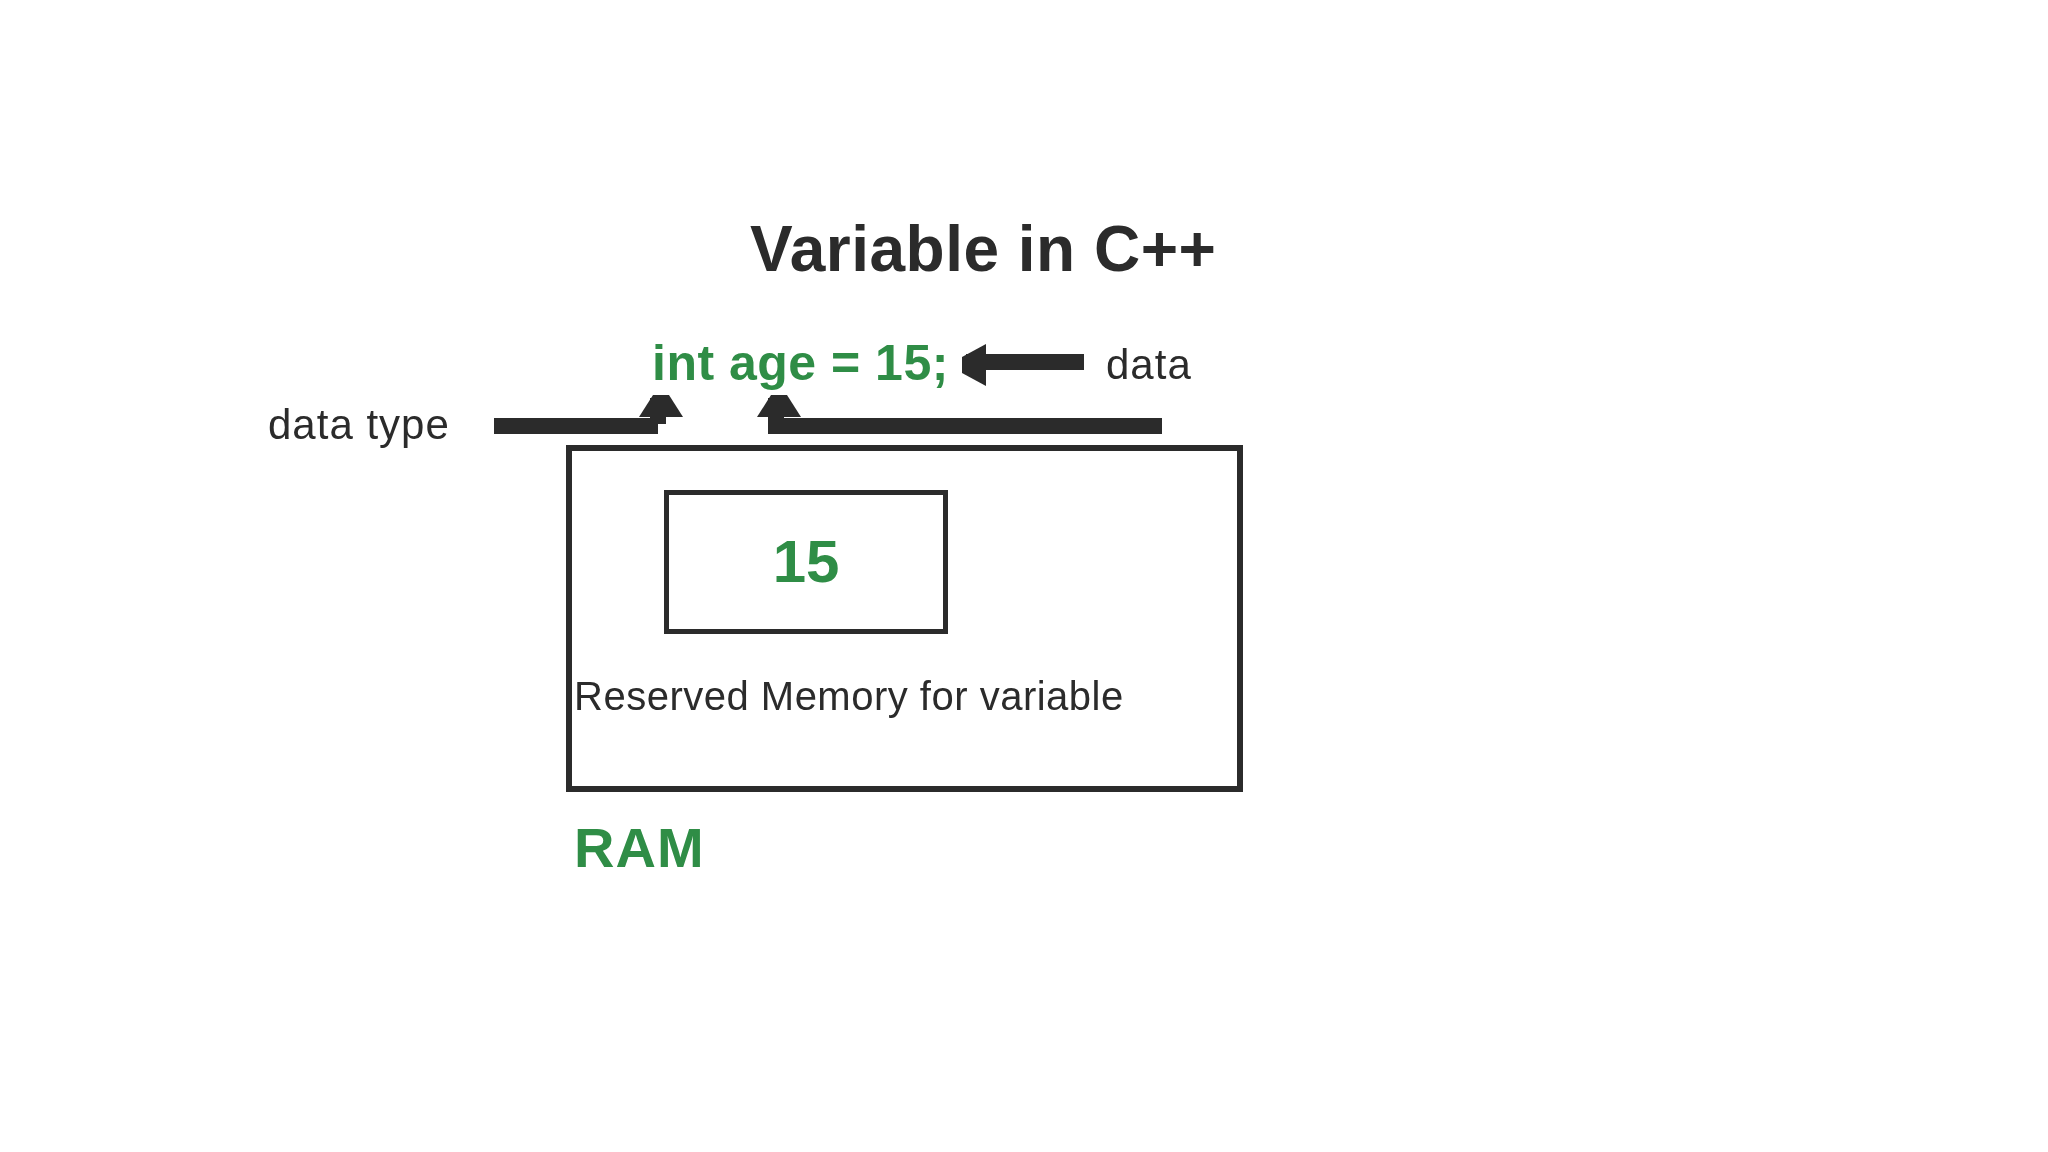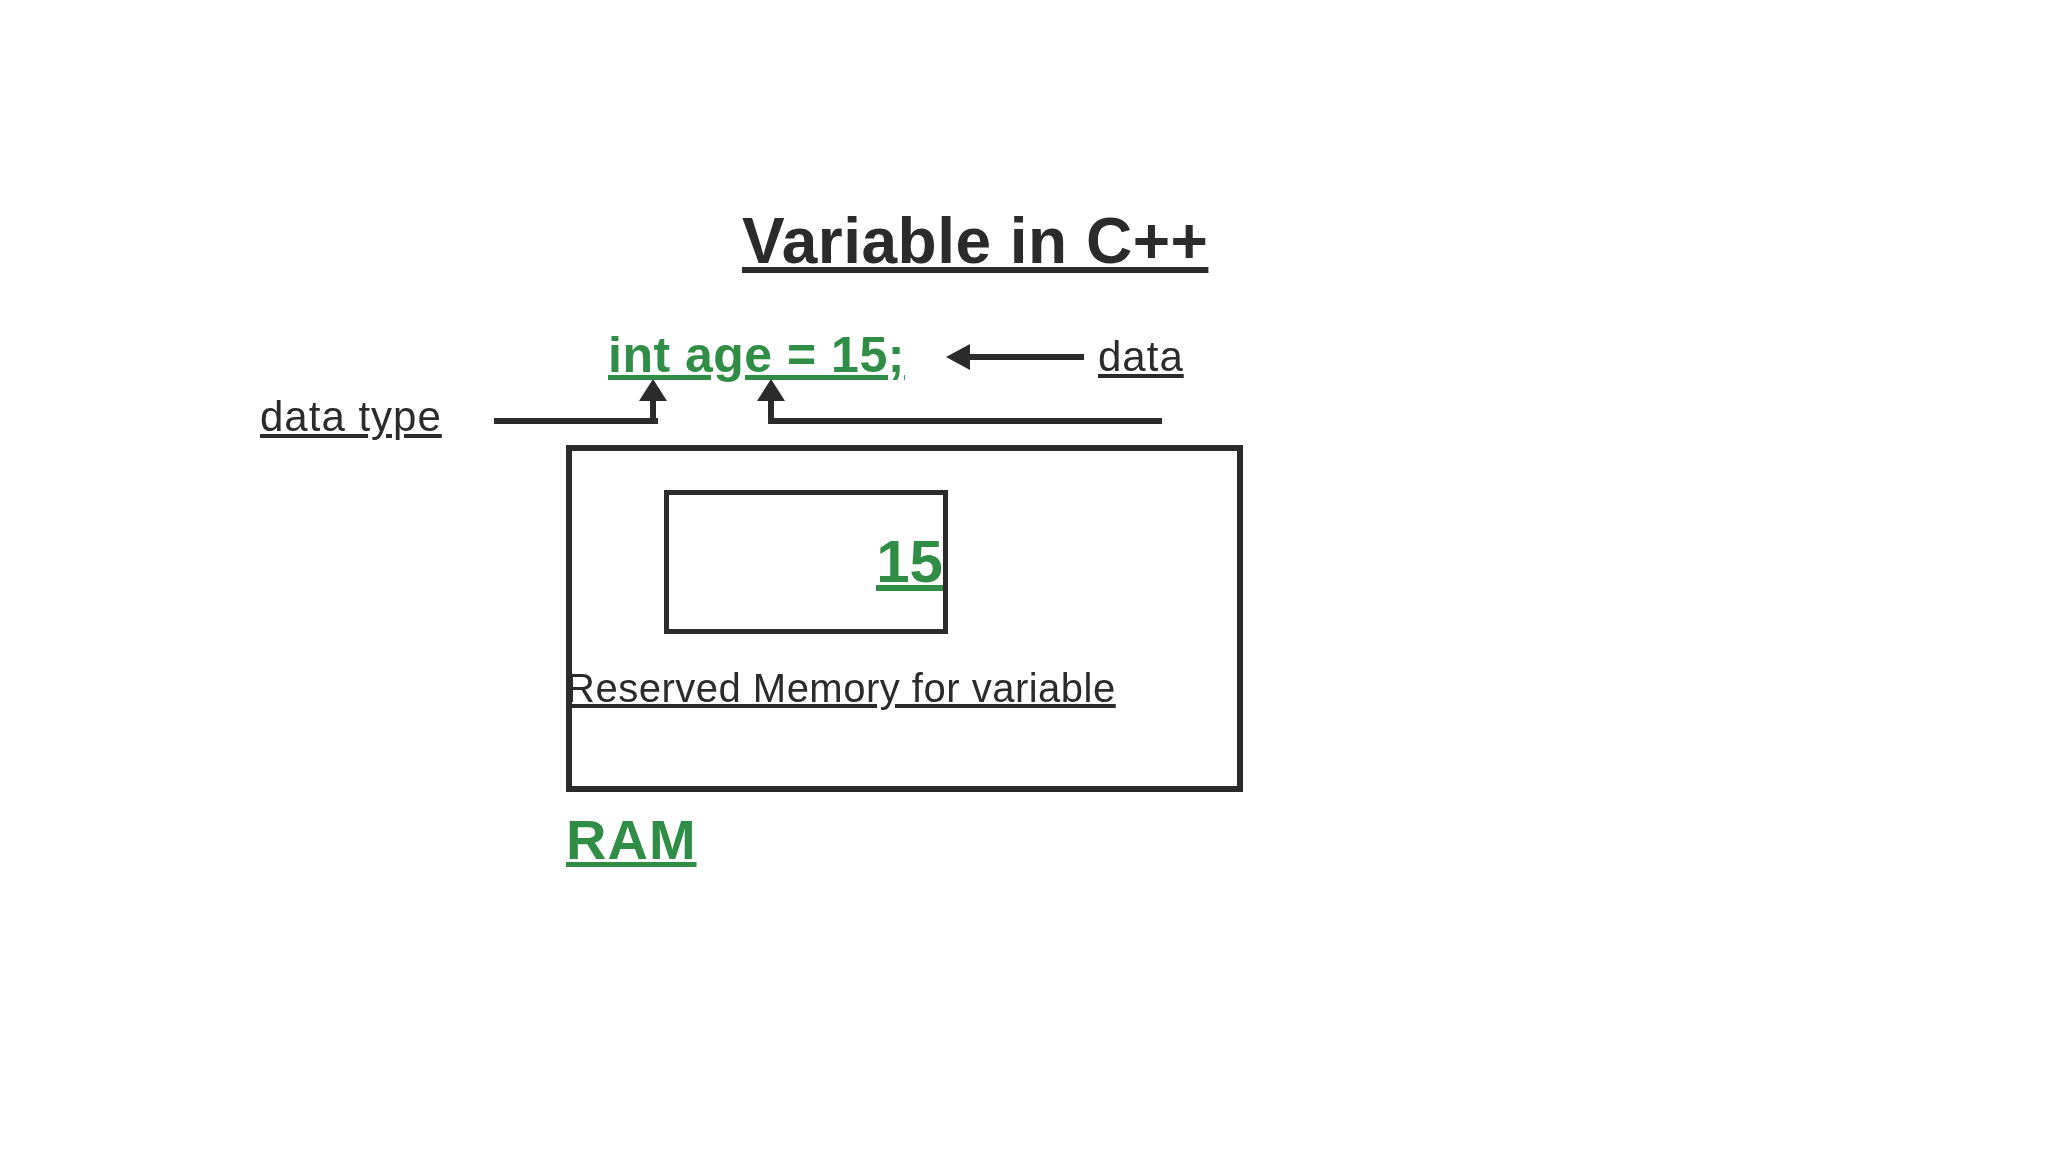--- a/index.html
+++ b/index.html
@@ -1,31 +1,31 @@
 <!DOCTYPE html>
 <html style="--green: #2f8d46; --ink: #2b2b2b; --bg: #ffffff;"><head>
 <meta charset="utf-8">
 <style>
   :root{
     --green:#2f8d46;
     --ink:#2b2b2b;
     --bg:#ffffff;
   }
-  *{margin:0;padding:0;box-sizing:border-box;text-decoration:underline;}
+  *{margin:0;padding:8px;box-sizing:border-box;}
   html,body{width:2048px;height:1152px;background:var(--bg);overflow:hidden;}
   body{font-family:"Liberation Sans","DejaVu Sans",sans-serif;color:var(--ink);}
   .canvas{position:absolute;left:0;top:0;width:2048px;height:1152px;background:var(--bg);}
 
   .title{
     position:absolute;left:742px;top:206px;
     font-size:64px;font-weight:800;line-height:1.1;color:var(--ink);
     letter-spacing:0.5px;white-space:nowrap;
   }
   .code{
-    position:absolute;left:608px;top:330px;
+    position:absolute;left:644px;top:330px;
     font-size:50px;font-weight:700;line-height:1;color:var(--green);
     letter-spacing:0.5px;white-space:nowrap;
   }
   .label{
     position:absolute;font-size:42px;font-weight:400;line-height:1;
     color:var(--ink);letter-spacing:1px;white-space:nowrap;
   }
   .label-value{left:1098px;top:336px;}
   .label-datatype{left:260px;top:396px;}
   .label-varname{left:1176px;top:396px;}
@@ -52,21 +52,21 @@
   .arrow-up-datatype{left:639px;top:379px;}
   .arrow-up-varname{left:757px;top:379px;}
 
   .ram-box{
     position:absolute;left:566px;top:445px;width:677px;height:347px;
     border:6px solid var(--ink);background:var(--bg);
   }
   .memory-cell{
     position:absolute;left:664px;top:490px;width:284px;height:144px;
     border:5px solid var(--ink);background:var(--bg);
-    display:flex;align-items:center;justify-content:flex-end;
+    display:flex;align-items:center;justify-content:center;
   }
   .cell-value{
     font-size:60px;font-weight:800;color:var(--green);line-height:1;
   }
   .caption{
     position:absolute;left:566px;top:668px;width:677px;
     font-size:40px;font-weight:400;line-height:1;
     color:var(--ink);letter-spacing:0.5px;white-space:nowrap;
   }
   .ram-label{

